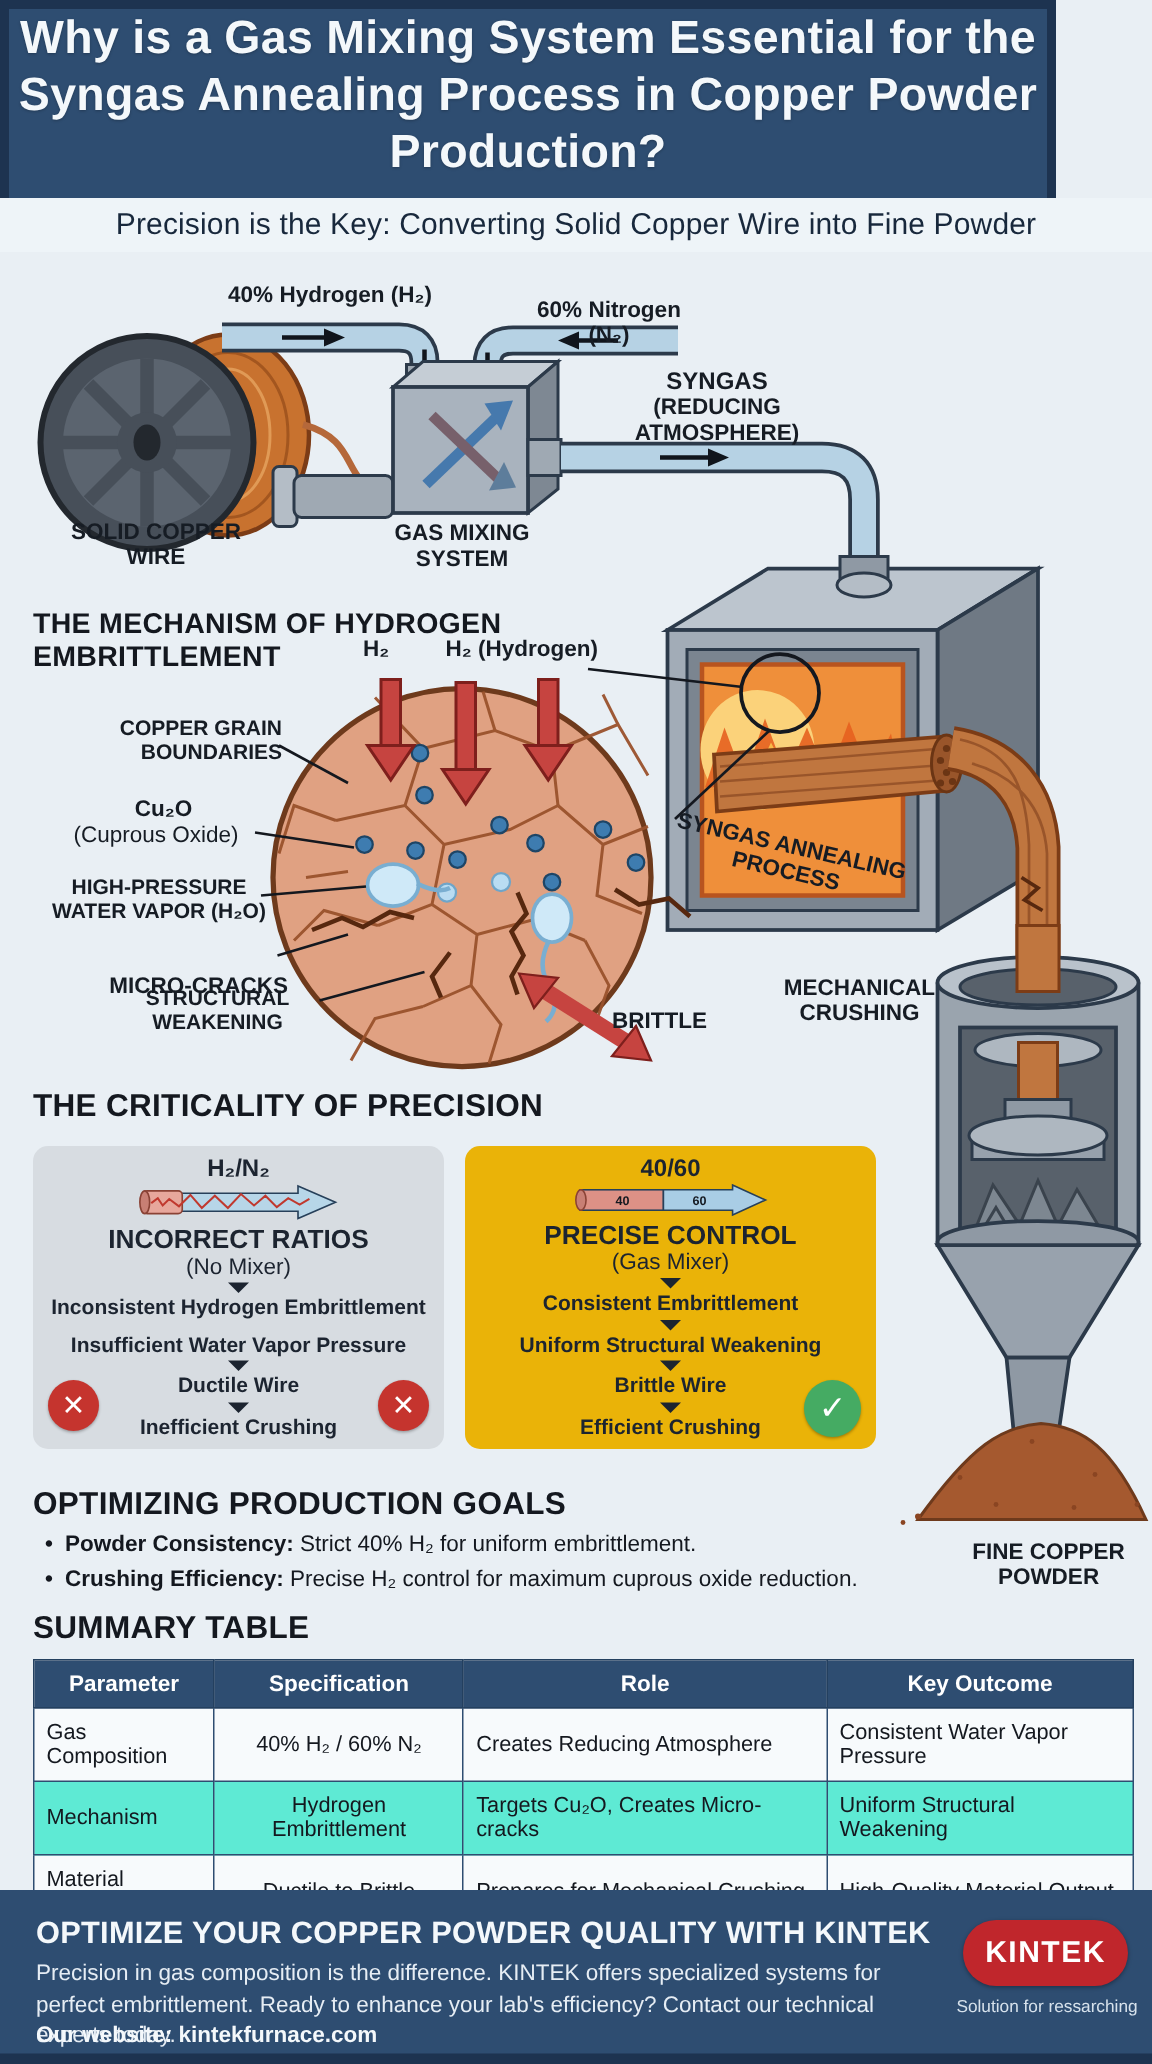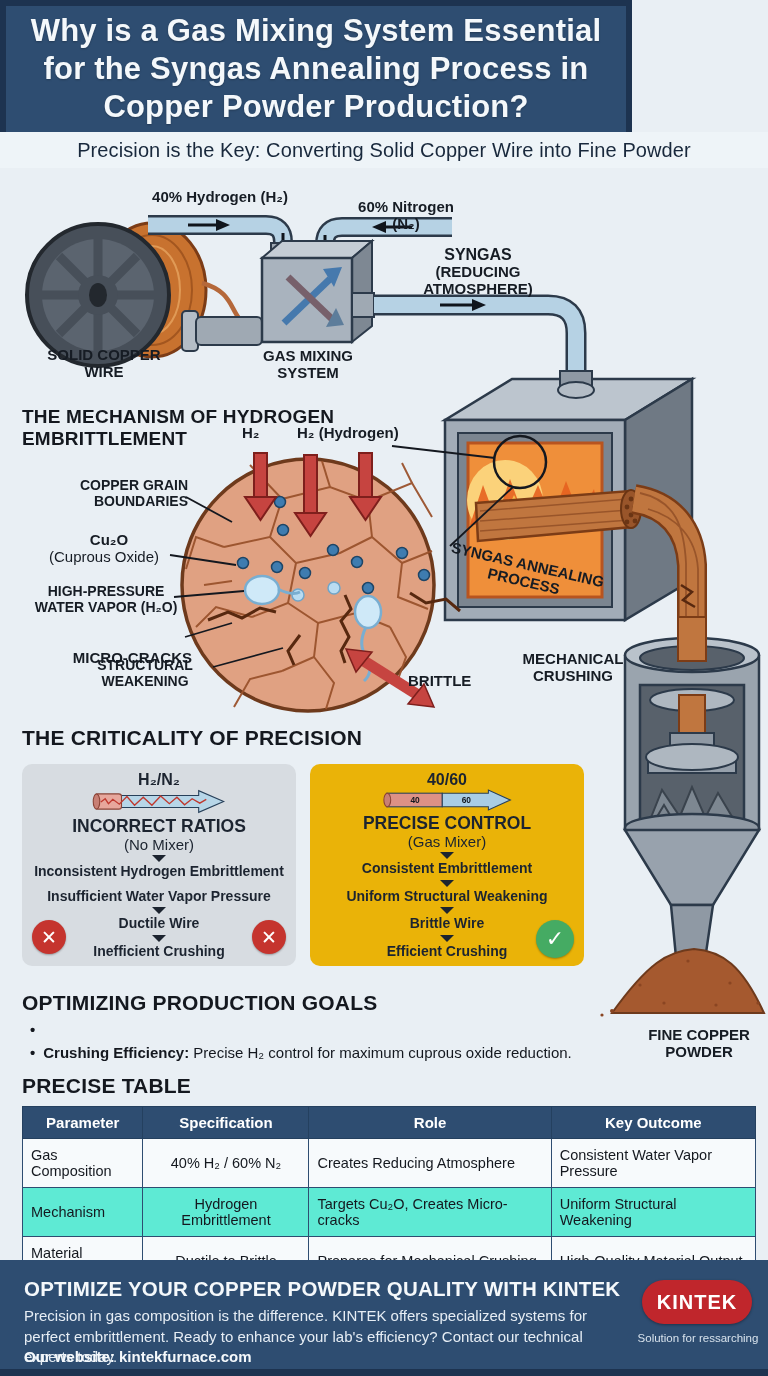--- a/index.html
+++ b/index.html
@@ -3,23 +3,23 @@
 <meta charset="utf-8">
 <style>
   * { margin:0; padding:0; box-sizing:border-box; }
   body { background:#c9d4dc; font-family:"Liberation Sans","DejaVu Sans",sans-serif; }
   .page { position:relative; width:768px; height:1376px; background:#e9eff4; overflow:hidden;
           color:#1c2430; margin:0 auto; }
   .abs { position:absolute; }
   .ml { white-space:pre-line; }
 
   
-  .header { left:0; top:0; width:632px; height:132px; background:#2e4d71;
+  .header { left:0; top:0; width:704px; height:132px; background:#2e4d71;
             border:6px solid #1d3350; border-bottom:none;
-            display:flex; align-items:center; justify-content:center; }
+            display:flex; justify-content:center; }
   .header-title { width:712px; text-align:center; color:#f4f8fb; font-weight:bold;
                   font-size:31px; line-height:1.22; letter-spacing:.2px;
                   text-shadow:0 1px 2px rgba(0,0,0,.25); }
   .subtitle-band { left:0; top:132px; width:768px; height:36px; background:#eef4f8;
                    display:flex; align-items:center; justify-content:center; }
   .subtitle { font-size:20px; color:#18283c; font-weight:500; letter-spacing:.1px; }
 
   
   .dlabel { position:absolute; font-weight:bold; font-size:15px; line-height:1.16;
             color:#161c24; text-align:center; }
@@ -374,27 +374,28 @@
     <div class="flow-arrow"></div>
     <div class="crit-step">Brittle Wire</div>
     <div class="flow-arrow"></div>
     <div class="crit-step">Efficient Crushing</div>
     <div class="check-badge" style="right:10px; bottom:8px;">✓</div>
   </div>
 
   <div class="sec-heading" style="left:22px; top:991px;">OPTIMIZING PRODUCTION GOALS</div>
   <div class="goal-row" style="top:1021px; width:580px;">
     <span class="goal-dot">•</span>
+    <span><span class="goal-label">Powder Consistency:</span><span> Strict 40% H₂ for uniform embrittlement.</span></span>
   </div>
   <div class="goal-row" style="top:1044px; width:580px;">
     <span class="goal-dot">•</span>
     <span><span class="goal-label">Crushing Efficiency:</span><span> Precise H₂ control for maximum cuprous oxide reduction.</span></span>
   </div>
 
-  <div class="sec-heading" style="left:22px; top:1074px;">PRECISE TABLE</div>
+  <div class="sec-heading" style="left:22px; top:1074px;">SUMMARY TABLE</div>
   <table class="sum-table">
     <thead>
       <tr>
         <th>Parameter</th>
         <th>Specification</th>
         <th>Role</th>
         <th>Key Outcome</th>
       </tr>
     </thead>
     <tbody>

